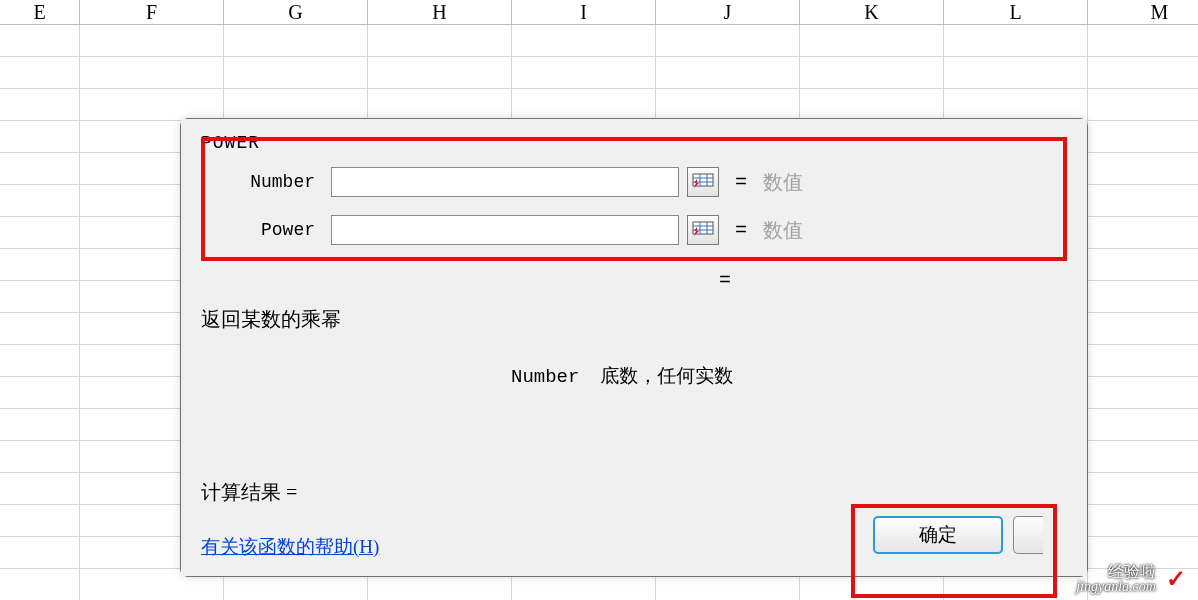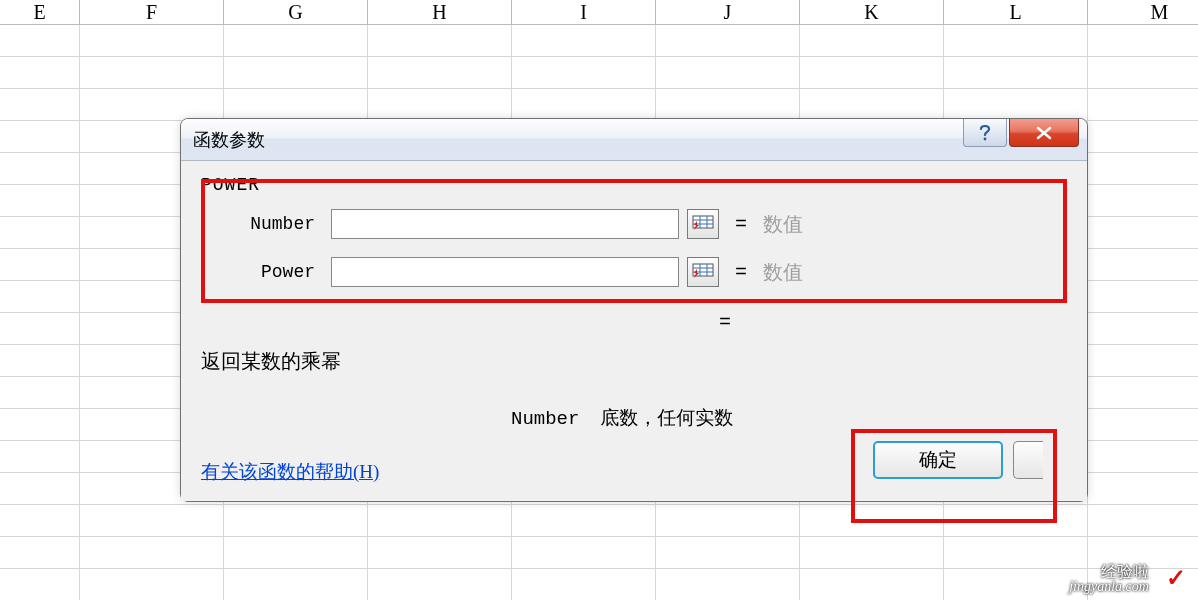--- a/index.html
+++ b/index.html
@@ -259,22 +259,22 @@
       border-radius: 5px 0 0 5px;
       border-right: none;
     }
     
     
     .watermark {
       position: absolute;
       right: 12px;
       bottom: 6px;
       display: flex;
-      align-items: flex-start;
-      gap: 17px;
+      align-items: center;
+      gap: 10px;
     }
     .watermark-text {
       display: flex;
       flex-direction: column;
       align-items: flex-end;
       line-height: 1;
     }
     .wm-cn {
       font-family: "SimSun", "宋体", serif;
       font-size: 16px;
@@ -505,36 +505,20 @@
         <div class="grid-cell"></div>
         <div class="grid-cell"></div>
         <div class="grid-cell"></div>
         <div class="grid-cell"></div>
         <div class="grid-cell"></div>
       </div>
   </div>
 </div>
 
 <div class="dialog">
-  <div class="titlebar">
-    <span class="titlebar-text">函数参数</span>
-    <div class="titlebar-buttons">
-      <div class="help-btn">
-        <svg viewBox="0 0 16 18">
-          <path d="M4 5 Q4 2 8 2 Q12 2 12 5 Q12 7 10 8 Q8 9 8 11" stroke="#2a5a9a" stroke-width="2.2" fill="none" stroke-linecap="round"></path>
-          <circle cx="8" cy="15" r="1.4" fill="#2a5a9a"></circle>
-        </svg>
-      </div>
-      <div class="close-btn">
-        <svg width="18" height="14" viewBox="0 0 18 14">
-          <path d="M3 2 L15 12 M15 2 L3 12" stroke="#fff" stroke-width="2.5" stroke-linecap="round"></path>
-        </svg>
-      </div>
-    </div>
-  </div>
 
   <div class="dialog-body">
     <div class="groupbox-title">POWER</div>
 
     <div class="highlight-box">
       <div class="param-row">
         <span class="param-label">Number</span>
         <input class="param-input" value="" style="">
         <button class="ref-btn">
           <svg class="ref-icon" viewBox="0 0 22 18">
@@ -570,20 +554,21 @@
 
     <div class="result-equals">=</div>
 
     <div class="description">返回某数的乘幂</div>
 
     <div class="param-desc">
       <span class="param-desc-name">Number</span>
       <span class="param-desc-text">底数，任何实数</span>
     </div>
 
+    <div class="calc-result">计算结果 =</div>
 
     <div class="bottom-row">
       <a class="help-link">有关该函数的帮助(H)</a>
 
       <div class="ok-highlight">
         <button class="ok-btn">确定</button>
         <div class="cancel-btn-partial"></div>
       </div>
     </div>
   </div>

